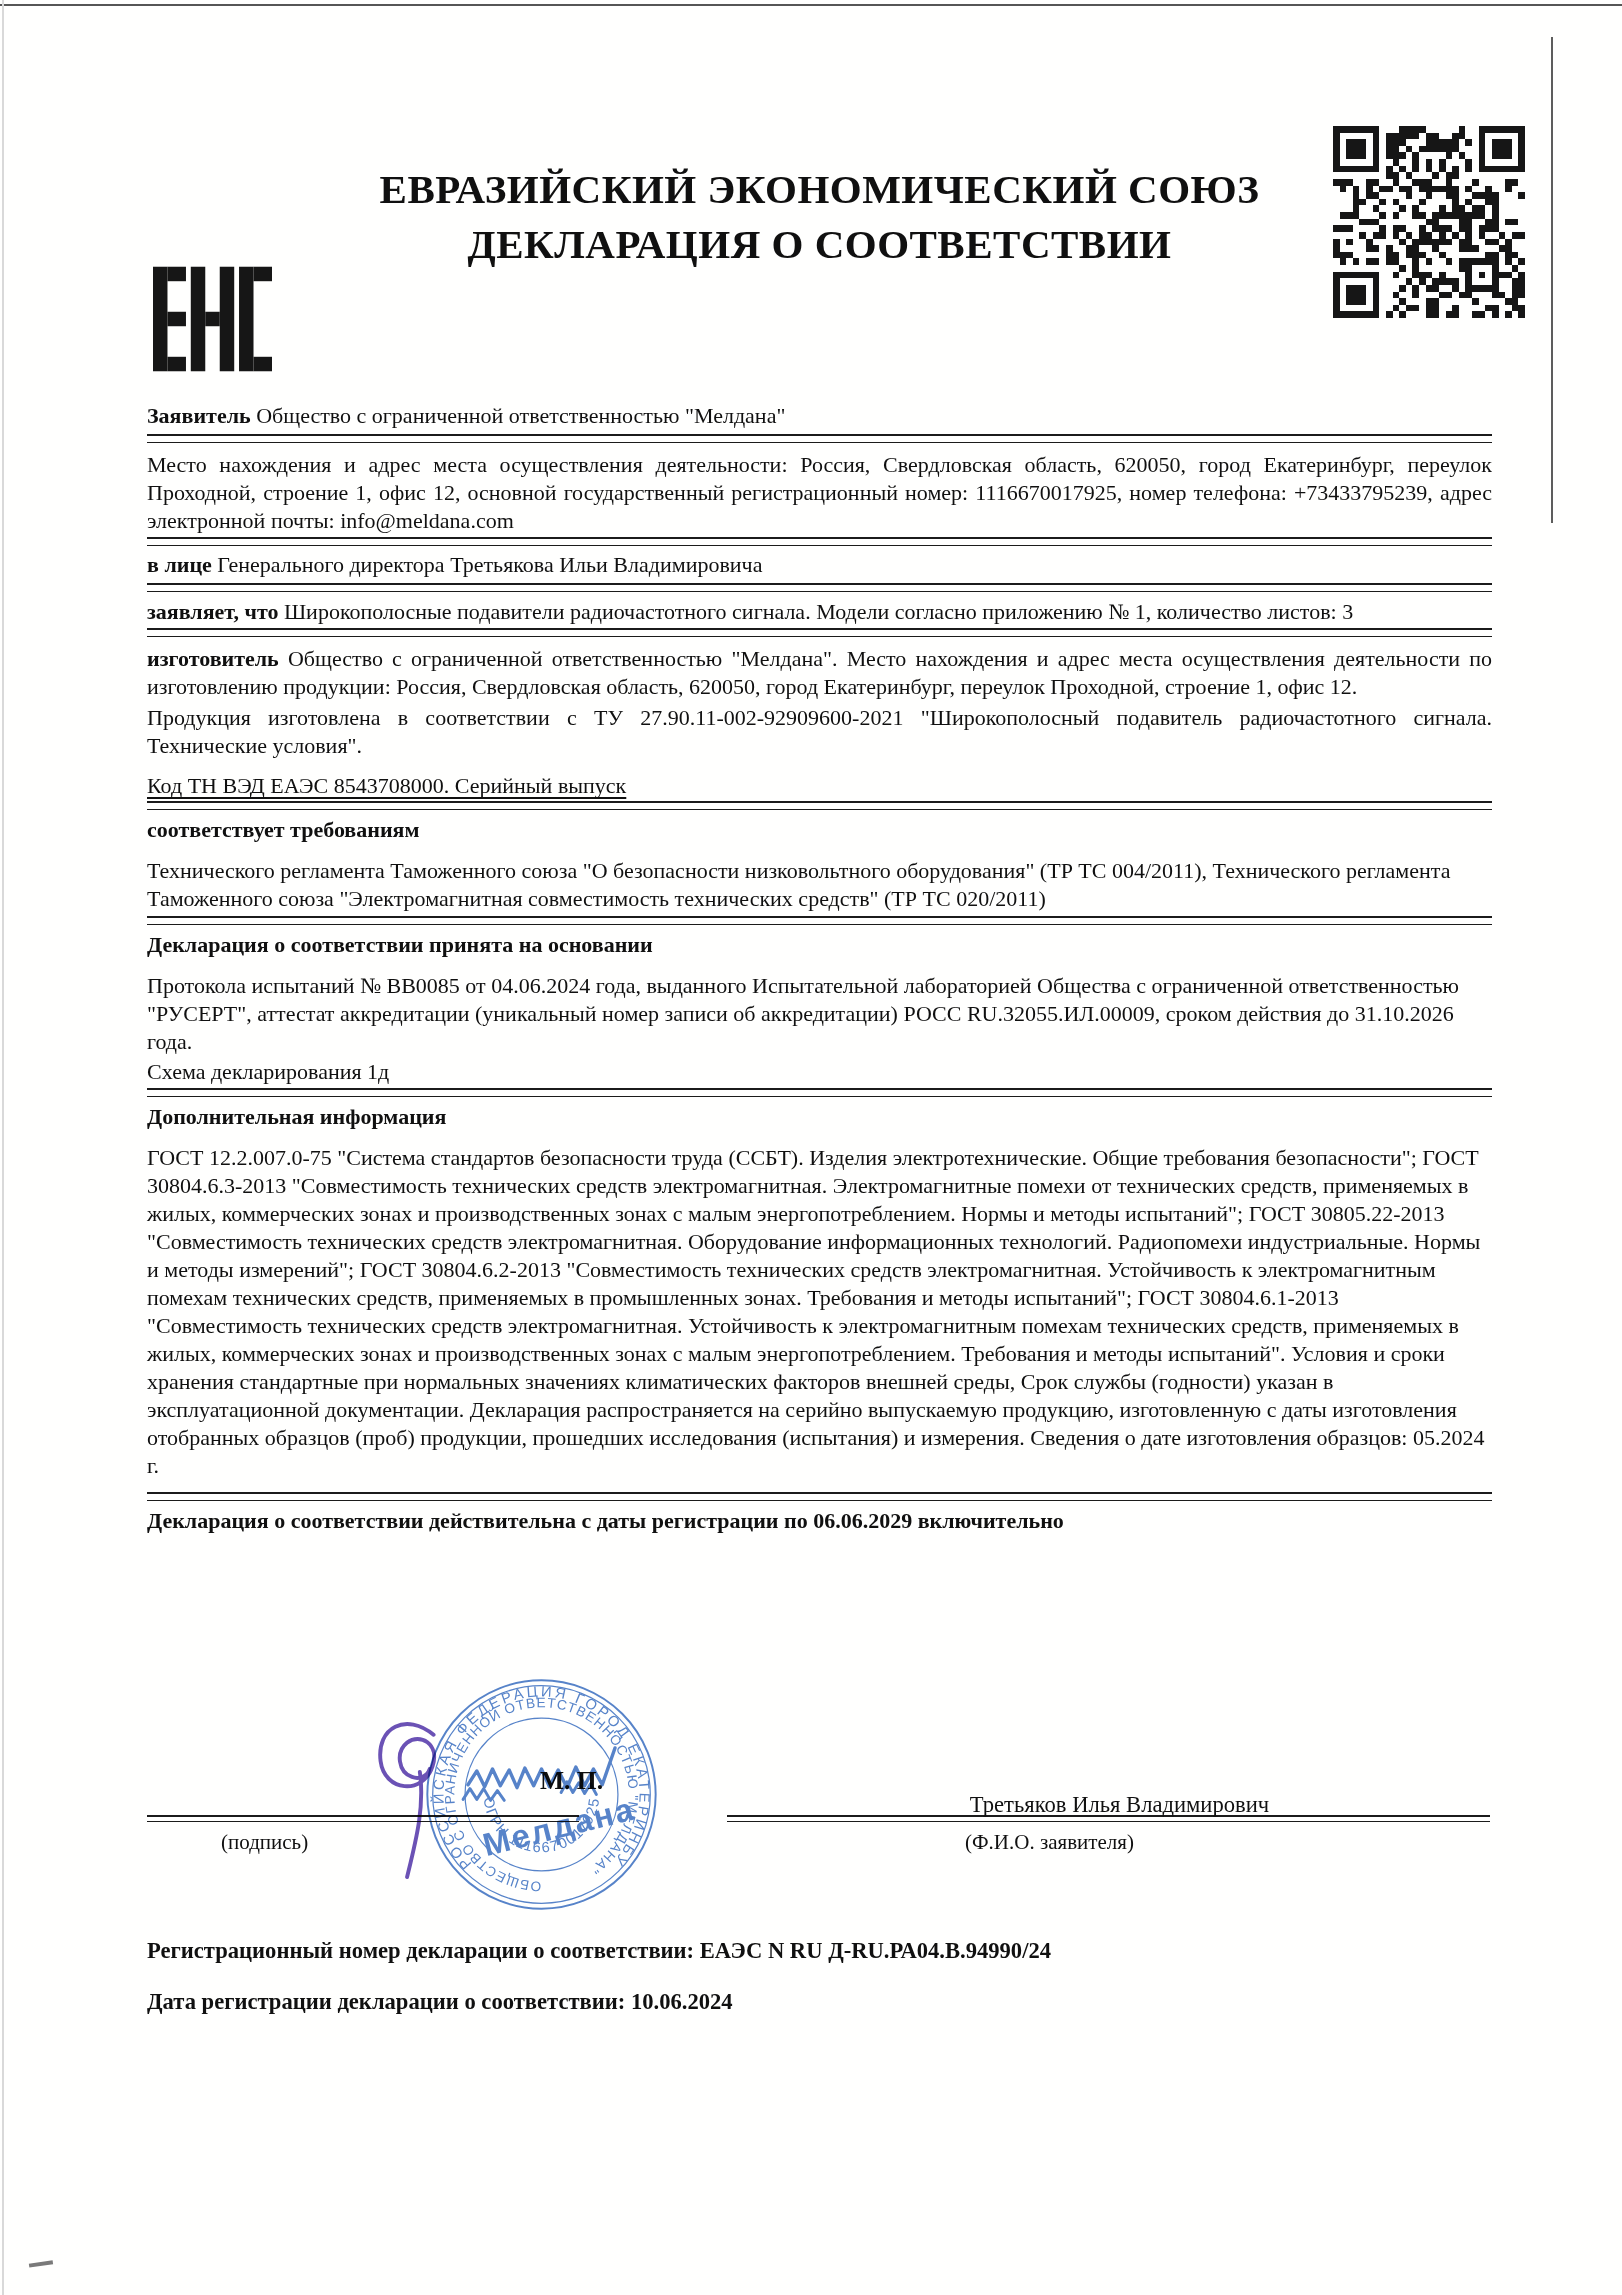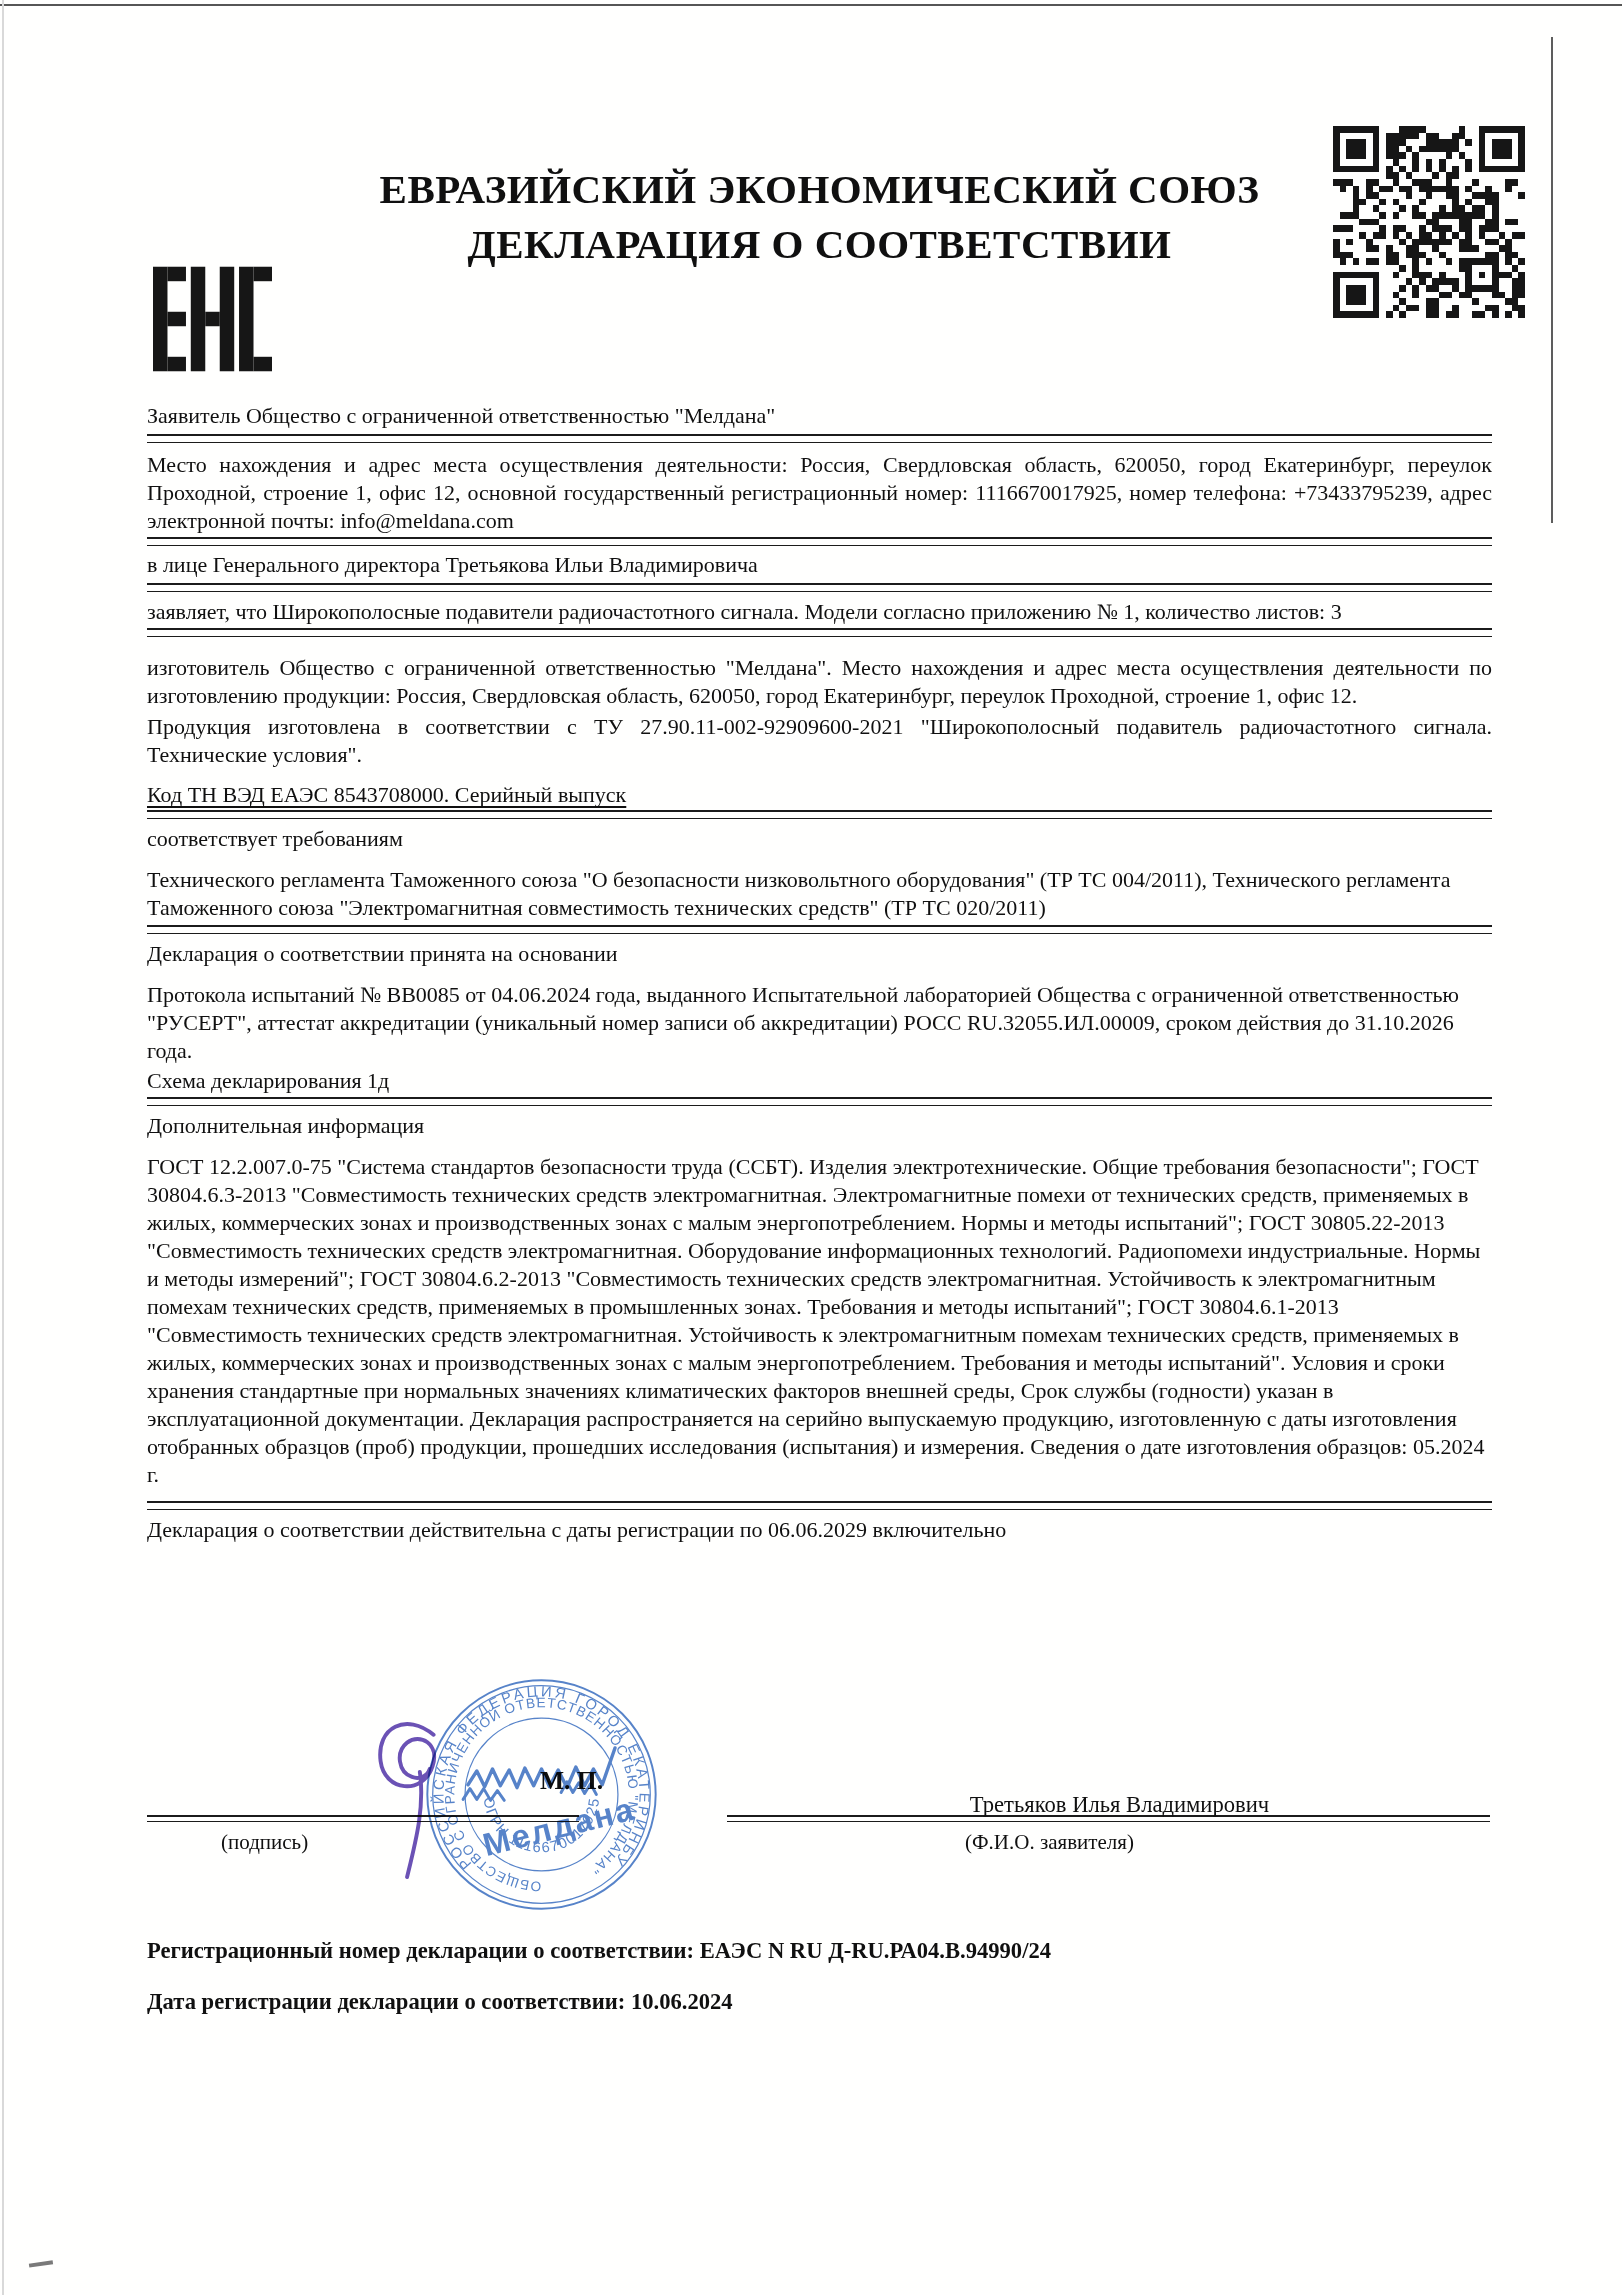--- a/index.html
+++ b/index.html
@@ -5,27 +5,27 @@
   html,body{margin:0;padding:0;background:#e8e8e8;}
   .page{
     position:relative;width:1619px;height:2295px;background:#fffffe;
     font-family:"Liberation Serif",serif;color:#101010;overflow:hidden;padding-left:40px;
   }
   .content{position:absolute;left:147px;top:0;width:1345px;}
   .titleblock{margin-top:162px;text-align:center;font-weight:bold;
     font-size:41px;line-height:1.34;letter-spacing:0.5px;}
   p{margin:0;font-size:22px;line-height:28px;}
   .just{text-align:justify;}
-  .b{font-weight:normal;}
+  .b{font-weight:bold;}
   .rule{height:5.9px;border-top:2.5px solid #1b1b1b;border-bottom:1.5px solid #1b1b1b;}
   .u{text-decoration:underline;text-underline-offset:3.9px;}
   
   .mt265{margin-top:130px}.mt8{margin-top:3.9px}.mt16{margin-top:7.9px}
   .mt6{margin-top:2.9px}.mt10{margin-top:4.9px}.mt12{margin-top:5.9px}
-  .mt4{margin-top:2px}.mt14{margin-top:17px}.mt26{margin-top:12.8px}
+  .mt4{margin-top:2px}.mt14{margin-top:8px}.mt26{margin-top:12.8px}
   .mt2{margin-top:1px}.mt24{margin-top:11.8px}
   
   .eac-logo{position:absolute;left:153px;top:266px;}
   .qr{position:absolute;left:1333px;top:126px;}
   .stamp{position:absolute;left:419px;top:1672px;opacity:.93;mix-blend-mode:multiply;}
   .autograph{position:absolute;left:360px;top:1714px;opacity:.9;mix-blend-mode:multiply;}
   .mp{position:absolute;left:540px;top:1766px;font-size:25.5px;font-weight:bold;}
   .fio-name{position:absolute;left:776px;top:1792px;width:687px;text-align:center;font-size:22.6px;}
   .sigline{position:absolute;top:1815px;height:4.4px;border-top:2.5px solid #1b1b1b;border-bottom:1px solid #1b1b1b;}
   .sigline.left{left:147px;width:432px;}

